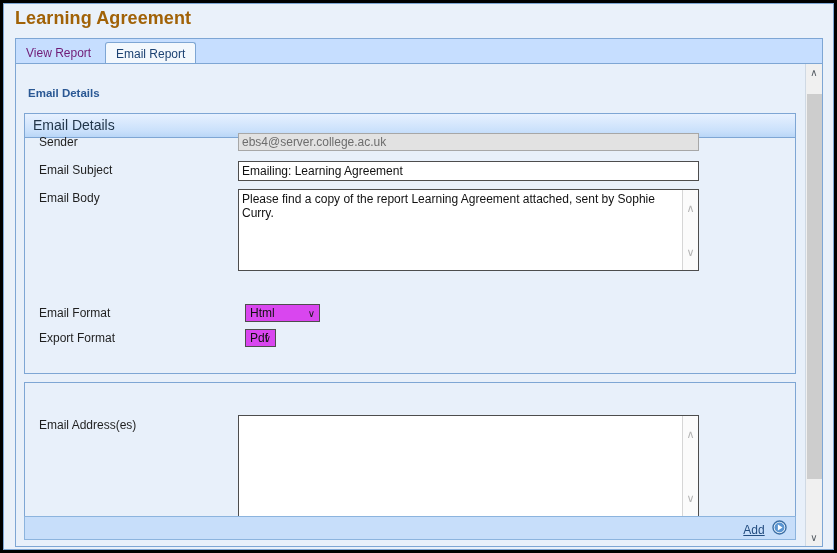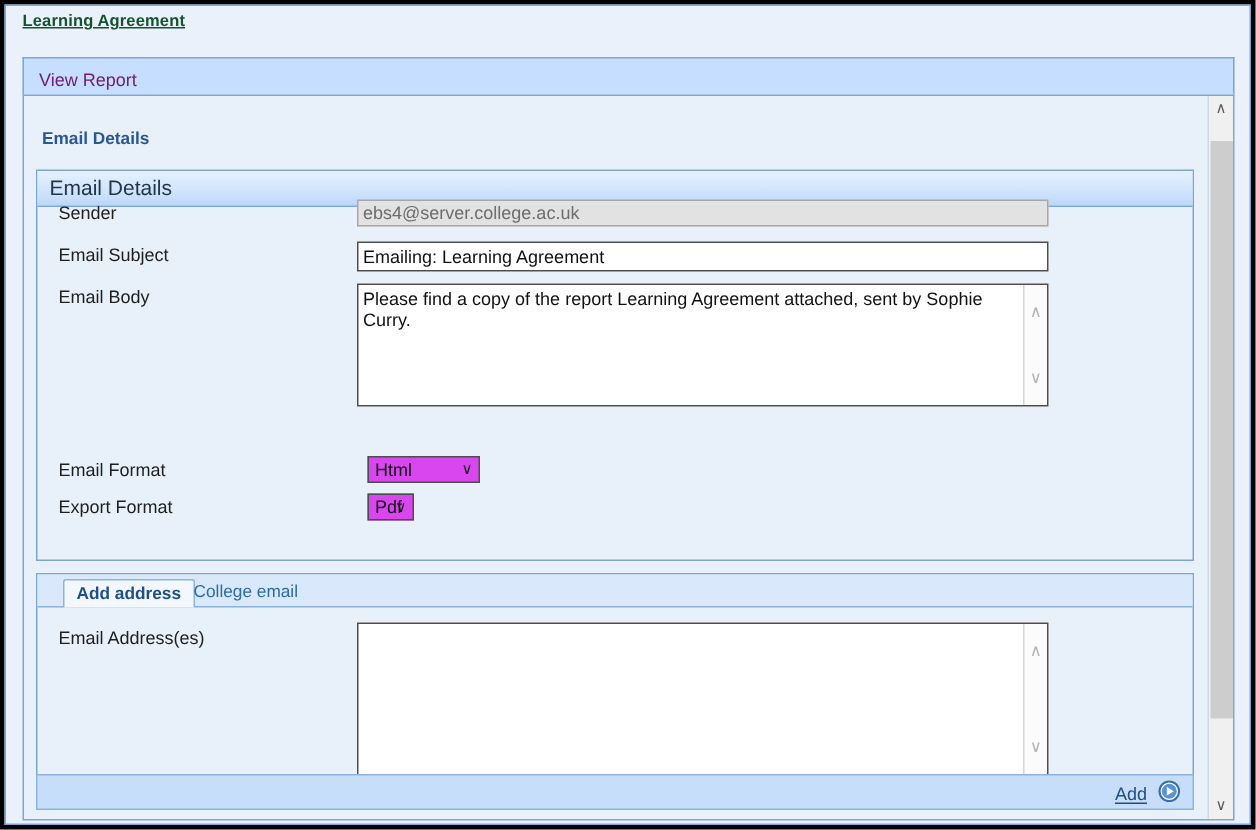--- a/index.html
+++ b/index.html
@@ -27,25 +27,24 @@
     border: 1px solid #7ea6d4;
     box-sizing: border-box;
     overflow: hidden;
   }
 
   
   #page-title {
     position: absolute;
     left: 11px;
     top: 4px;
-    font-size: 11px;
+    font-size: 18px;
     font-weight: bold;
-    color: #14532d;
+    color: #a16207;
     letter-spacing: 0.1px;
-    text-decoration: underline;
   }
 
   
   #tab-strip {
     position: absolute;
     left: 11px;
     top: 34px;
     width: 808px;
     height: 26px;
     background: #c6deff;
@@ -374,20 +373,23 @@
 <body>
 
 <div id="app-window">
 
   <div id="page-title">Learning Agreement</div>
 
   <div id="tab-strip">
     <div class="top-tab inactive">
       <span>View Report</span>
     </div>
+    <div class="top-tab active">
+      <span>Email Report</span>
+    </div>
   </div>
 
   <div id="tab-panel">
 
     <div id="section-caption">Email Details</div>
 
     <div id="details-box">
       <div id="details-header">
         <div id="details-header-label">Email Details</div>
       </div>
@@ -414,28 +416,20 @@
       </div>
 
       <div class="field-label" style="left:14px; top:217px;">Export Format</div>
       <div id="export-format-select" class="sel">
         <span class="sel-val">Pdf</span>
         <span class="sel-arrow">∨</span>
       </div>
     </div>
 
     <div id="address-box">
-      <div id="address-tabstrip">
-        <div class="addr-tab active">
-          <span>Add address</span>
-        </div>
-        <div class="addr-tab inactive">
-          <span>College email</span>
-        </div>
-      </div>
 
       <div id="address-label" class="field-label">Email Address(es)</div>
 
       <div id="address-wrap">
         <span></span>
         <div class="inner-sb">
           <div class="inner-sb-up">∧</div>
           <div class="inner-sb-down">∨</div>
         </div>
       </div>

